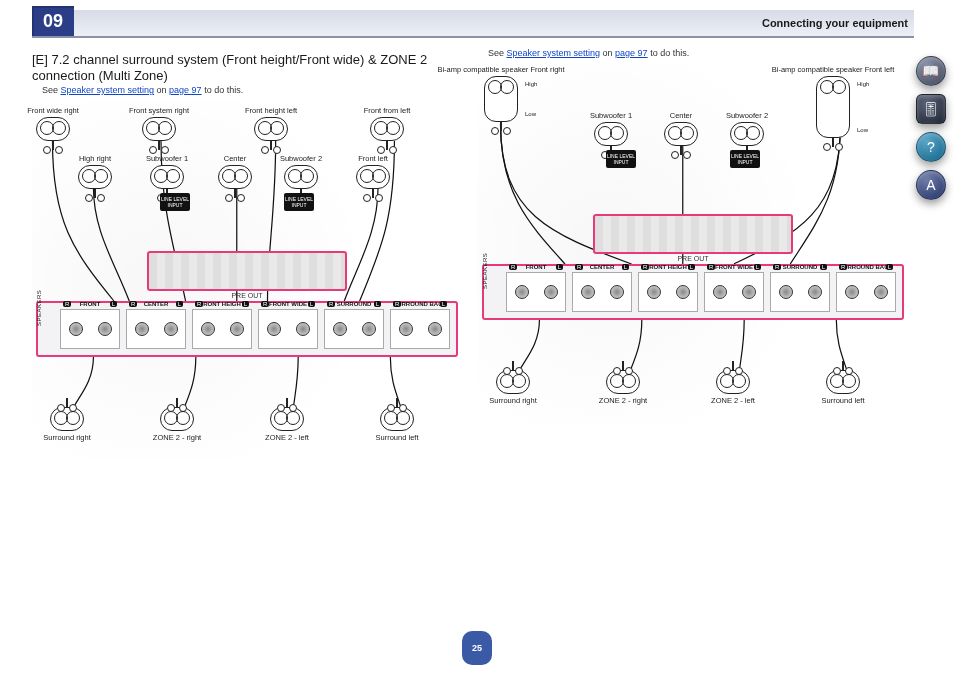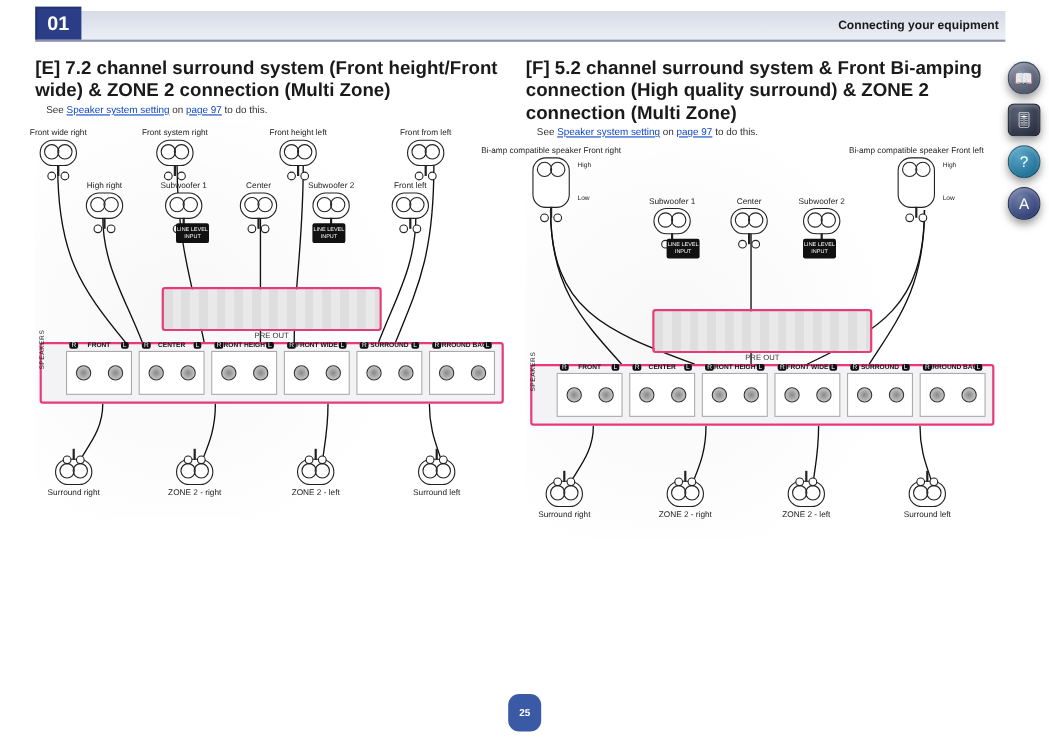--- a/index.html
+++ b/index.html
@@ -28,21 +28,21 @@
   .sec-title{font-weight:bold; font-size:11px; padding-right:6px}
   .chapter-tab{
     position:absolute; left:32px; top:6px; width:42px; height:30px;
     background:#2a3d86; color:#fff; font-weight:bold; font-size:18px;
     display:flex; align-items:center; justify-content:center; z-index:3;
     box-shadow:2px 2px 0 rgba(0,0,0,.15) inset;
   }
   
   .columns{position:absolute; top:48px; left:32px; right:46px; bottom:30px; display:flex; gap:16px}
   .col{flex:1; position:relative}
-  .col h3{font-size:17px; font-weight:bold; margin:4px 0 2px 0; line-height:1.2}
+  .col h3{font-size:13px; font-weight:normal; margin:4px 0 2px 0; line-height:1.2}
   .bullets{margin:2px 0 4px 10px; padding:0; list-style:none}
   .bullets li{position:relative; padding-left:10px; color:#333}
   .bullets li::before{content:"•"; position:absolute; left:0; top:0}
   .q{letter-spacing:.2px}
   a.link{color:#1046c6; text-decoration:underline}
   .subnote{margin-left:10px; color:#333}
   
   .diagram{
     position:relative; height:360px; margin-top:6px;
     background:
@@ -105,21 +105,21 @@
     position:absolute; left:50%; bottom:10px; transform:translateX(-50%);
     background:var(--pill-blue); color:#fff; font-weight:bold; font-size:9px;
     padding:12px 10px; border-radius:10px;
   }
   
   .col + .col{border-left:0}
 </style>
 </head>
 <body>
 
-<div class="chapter-tab">01</div>
+<div class="chapter-tab">09</div>
 <div class="sec-header">
   <div class="spacer"></div>
   <div class="sec-title">Connecting your equipment</div>
 </div>
 
 <div class="side-icons">
   <div class="icon book">📖</div>
   <div class="icon sliders">🎚</div>
   <div class="icon help">?</div>
   <div class="icon ax">A</div>
@@ -250,21 +250,20 @@
         <div class="spk" style="left: 348px; top: 306px;">
           <div class="cap below">Surround left</div>
           <div class="plug" style="bottom: auto; top: -10px;"></div>
         </div>
         <div class="llbox" style="left: 128px; top: 92px;">LINE LEVEL INPUT</div>
         <div class="llbox" style="left: 252px; top: 92px;">LINE LEVEL INPUT</div>
       </div>
   </section>
 
   <section class="col">
-    <h3>[F] 5.2 channel surround system &amp; Front Bi-amping connection (High quality surround) &amp; ZONE 2 connection (Multi Zone)</h3>
     <div class="subnote">
       <span>See </span><a class="link">Speaker system setting</a><span> on </span><a class="link">page 97</a><span> to do this.</span>
     </div>
 
     <div class="diagram">
       <svg class="wires" viewBox="0 0 420 360" preserveAspectRatio="none">
         <g stroke="#111" stroke-width="1.2" fill="none">
           <path d="M22 60 C22 130,50 160,85 200"></path>
           <path d="M22 60 C22 150,70 170,150 200"></path>
           <path d="M200 80 C200 130,200 160,200 200"></path>
@@ -337,21 +336,21 @@
           <div class="plug"></div>
         </div>
         <div class="spk" style="left: 186px; top: 58px;">
           <div class="cap">Center</div>
           <div class="plug"></div>
         </div>
         <div class="spk" style="left: 252px; top: 58px;">
           <div class="cap">Subwoofer 2</div>
           <div class="plug"></div>
         </div>
-        <div class="spk" style="left: 338px; top: 12px; height: 46px;">
+        <div class="spk" style="left: 338px; top: 12px; height: 62px;">
           <div class="cap">Bi-amp compatible speaker Front left</div>
           <div class="plug"></div>
           <div style="position: absolute; left: 40px; top: 4px; font-size: 6px;">High</div>
           <div style="position: absolute; left: 40px; bottom: 4px; font-size: 6px;">Low</div>
         </div>
         <div class="spk" style="left: 18px; top: 306px;">
           <div class="cap below">Surround right</div>
           <div class="plug" style="bottom: auto; top: -10px;"></div>
         </div>
         <div class="spk" style="left: 128px; top: 306px;">

